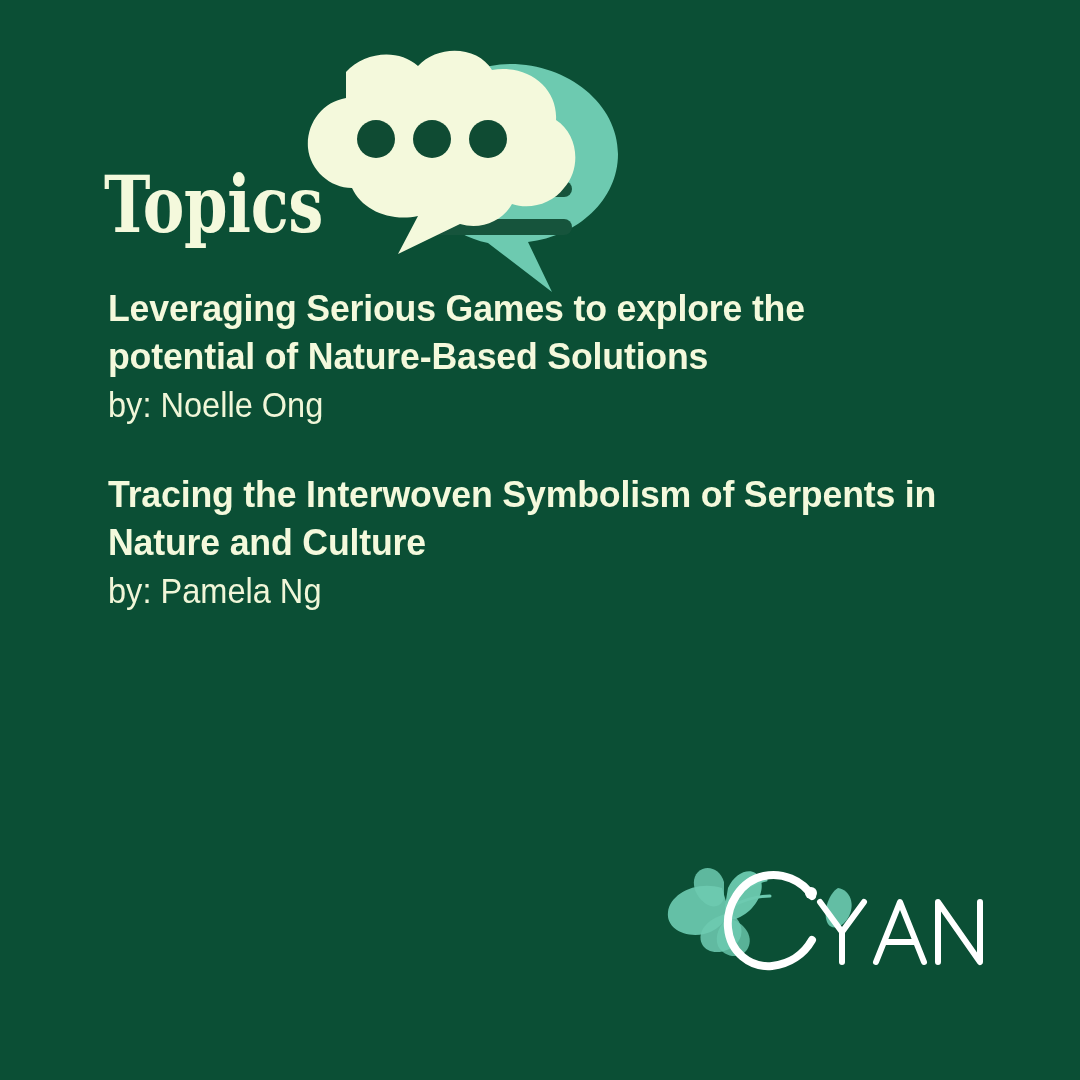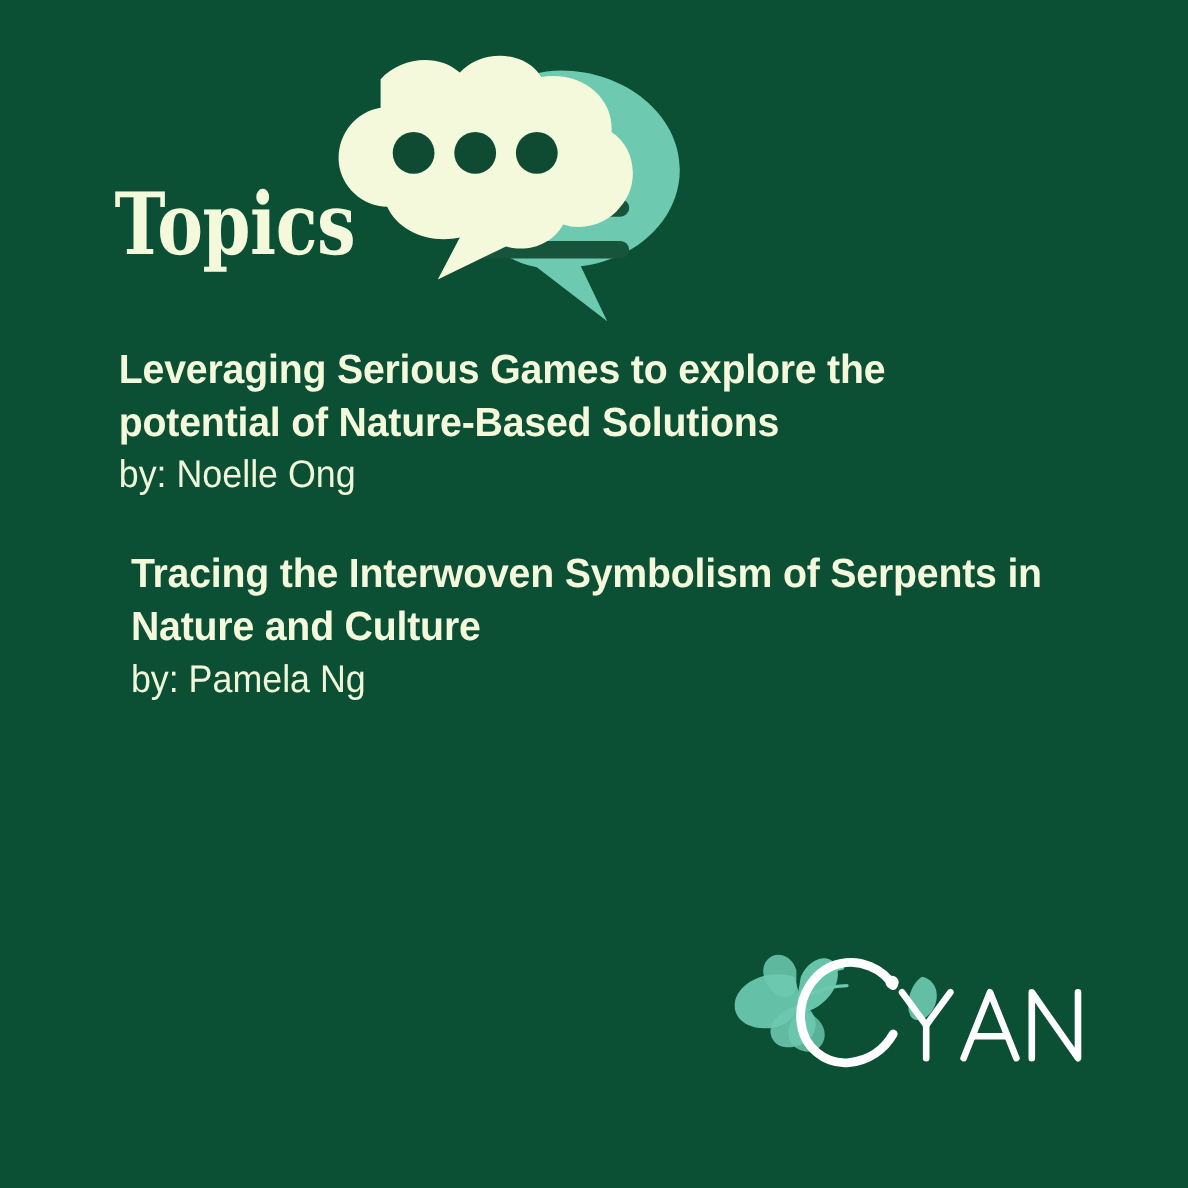--- a/index.html
+++ b/index.html
@@ -42,25 +42,25 @@
     color: #f4f9dc;
     transform: scaleX(0.80);
     transform-origin: left top;
     white-space: nowrap;
   }
 
   
   .topic-list {
     position: absolute;
     left: 108px;
-    top: 312px;
+    top: 285px;
     width: 900px;
   }
   .topic-item { margin-bottom: 44px; }
-  .topic-item:last-child { margin-bottom: 0; margin-left: 11px; }
+  .topic-item:last-child { margin-bottom: 0; }
 
   .topic-title {
     color: #f4f9dc;
     font-family: "Liberation Sans", sans-serif;
     font-weight: 700;
     font-size: 37px;
     line-height: 1.30;
     letter-spacing: -0.2px;
     transform: scaleX(0.965);
     transform-origin: left center;

